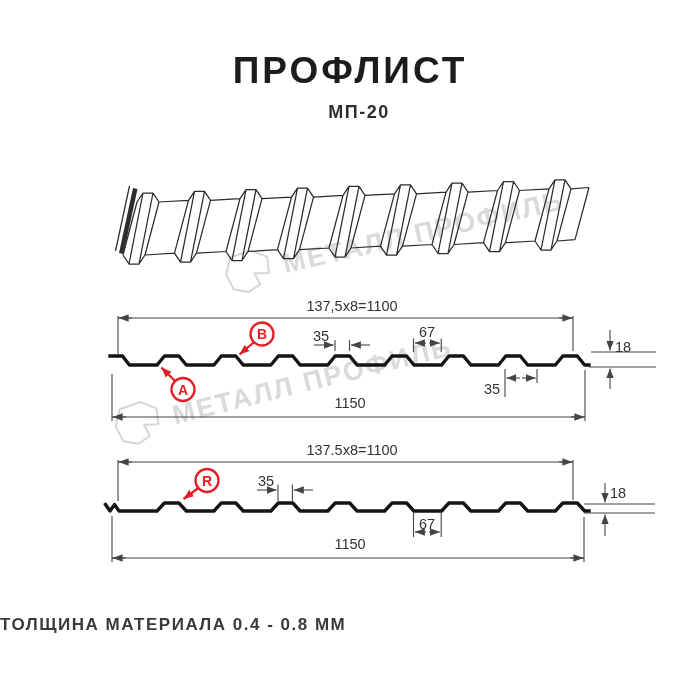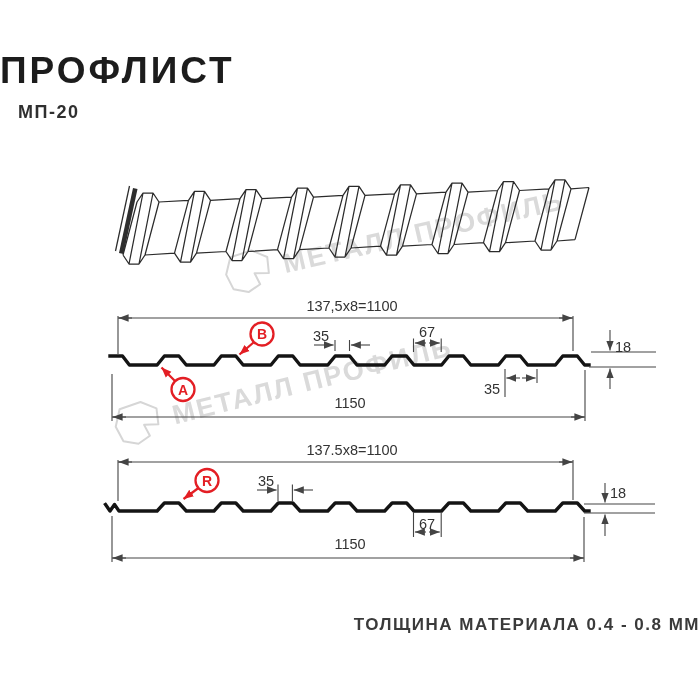--- a/index.html
+++ b/index.html
@@ -1,21 +1,21 @@
 <!DOCTYPE html>
 <html><head>
 <meta charset="utf-8">
 <style>
   html,body{margin:0;padding:0;background:#fff;}
   .page{position:relative;width:700px;height:700px;background:#ffffff;overflow:hidden;
         font-family:"Liberation Sans",sans-serif;}
-  .hdr{position:absolute;top:52px;left:0;width:700px;text-align:left;}
+  .hdr{position:absolute;top:52px;left:0;width:700px;text-align:center;}
   .title{font-size:37px;font-weight:800;letter-spacing:3px;color:#1c1c1c;line-height:1;}
   .subtitle{margin-top:13px;font-size:18px;font-weight:700;letter-spacing:1.5px;color:#2f2f2f;padding-left:18px;}
-  .ftr{position:absolute;top:615px;left:0;width:700px;text-align:right;
+  .ftr{position:absolute;top:615px;left:0;width:700px;text-align:left;
        font-size:17px;font-weight:600;letter-spacing:1.5px;color:#3a3a3a;}
   svg{position:absolute;top:0;left:0;}
   .thick{stroke:#141414;stroke-width:3.4;fill:none;stroke-linejoin:round;stroke-linecap:square;}
   .dim{stroke:#444;stroke-width:1.1;fill:none;}
   .dimtxt{font-family:"Liberation Sans",sans-serif;font-size:14.5px;fill:#333;}
   .sheet{stroke:#2b2b2b;stroke-width:1.25;fill:none;stroke-linejoin:round;}
   .red{stroke:#e31e24;stroke-width:2.3;fill:none;}
   .redtxt{font-family:"Liberation Sans",sans-serif;font-size:14px;font-weight:700;fill:#e31e24;}
   .wm{font-family:"Liberation Sans",sans-serif;font-size:27px;font-weight:700;
       fill:#dadada;letter-spacing:2px;}

